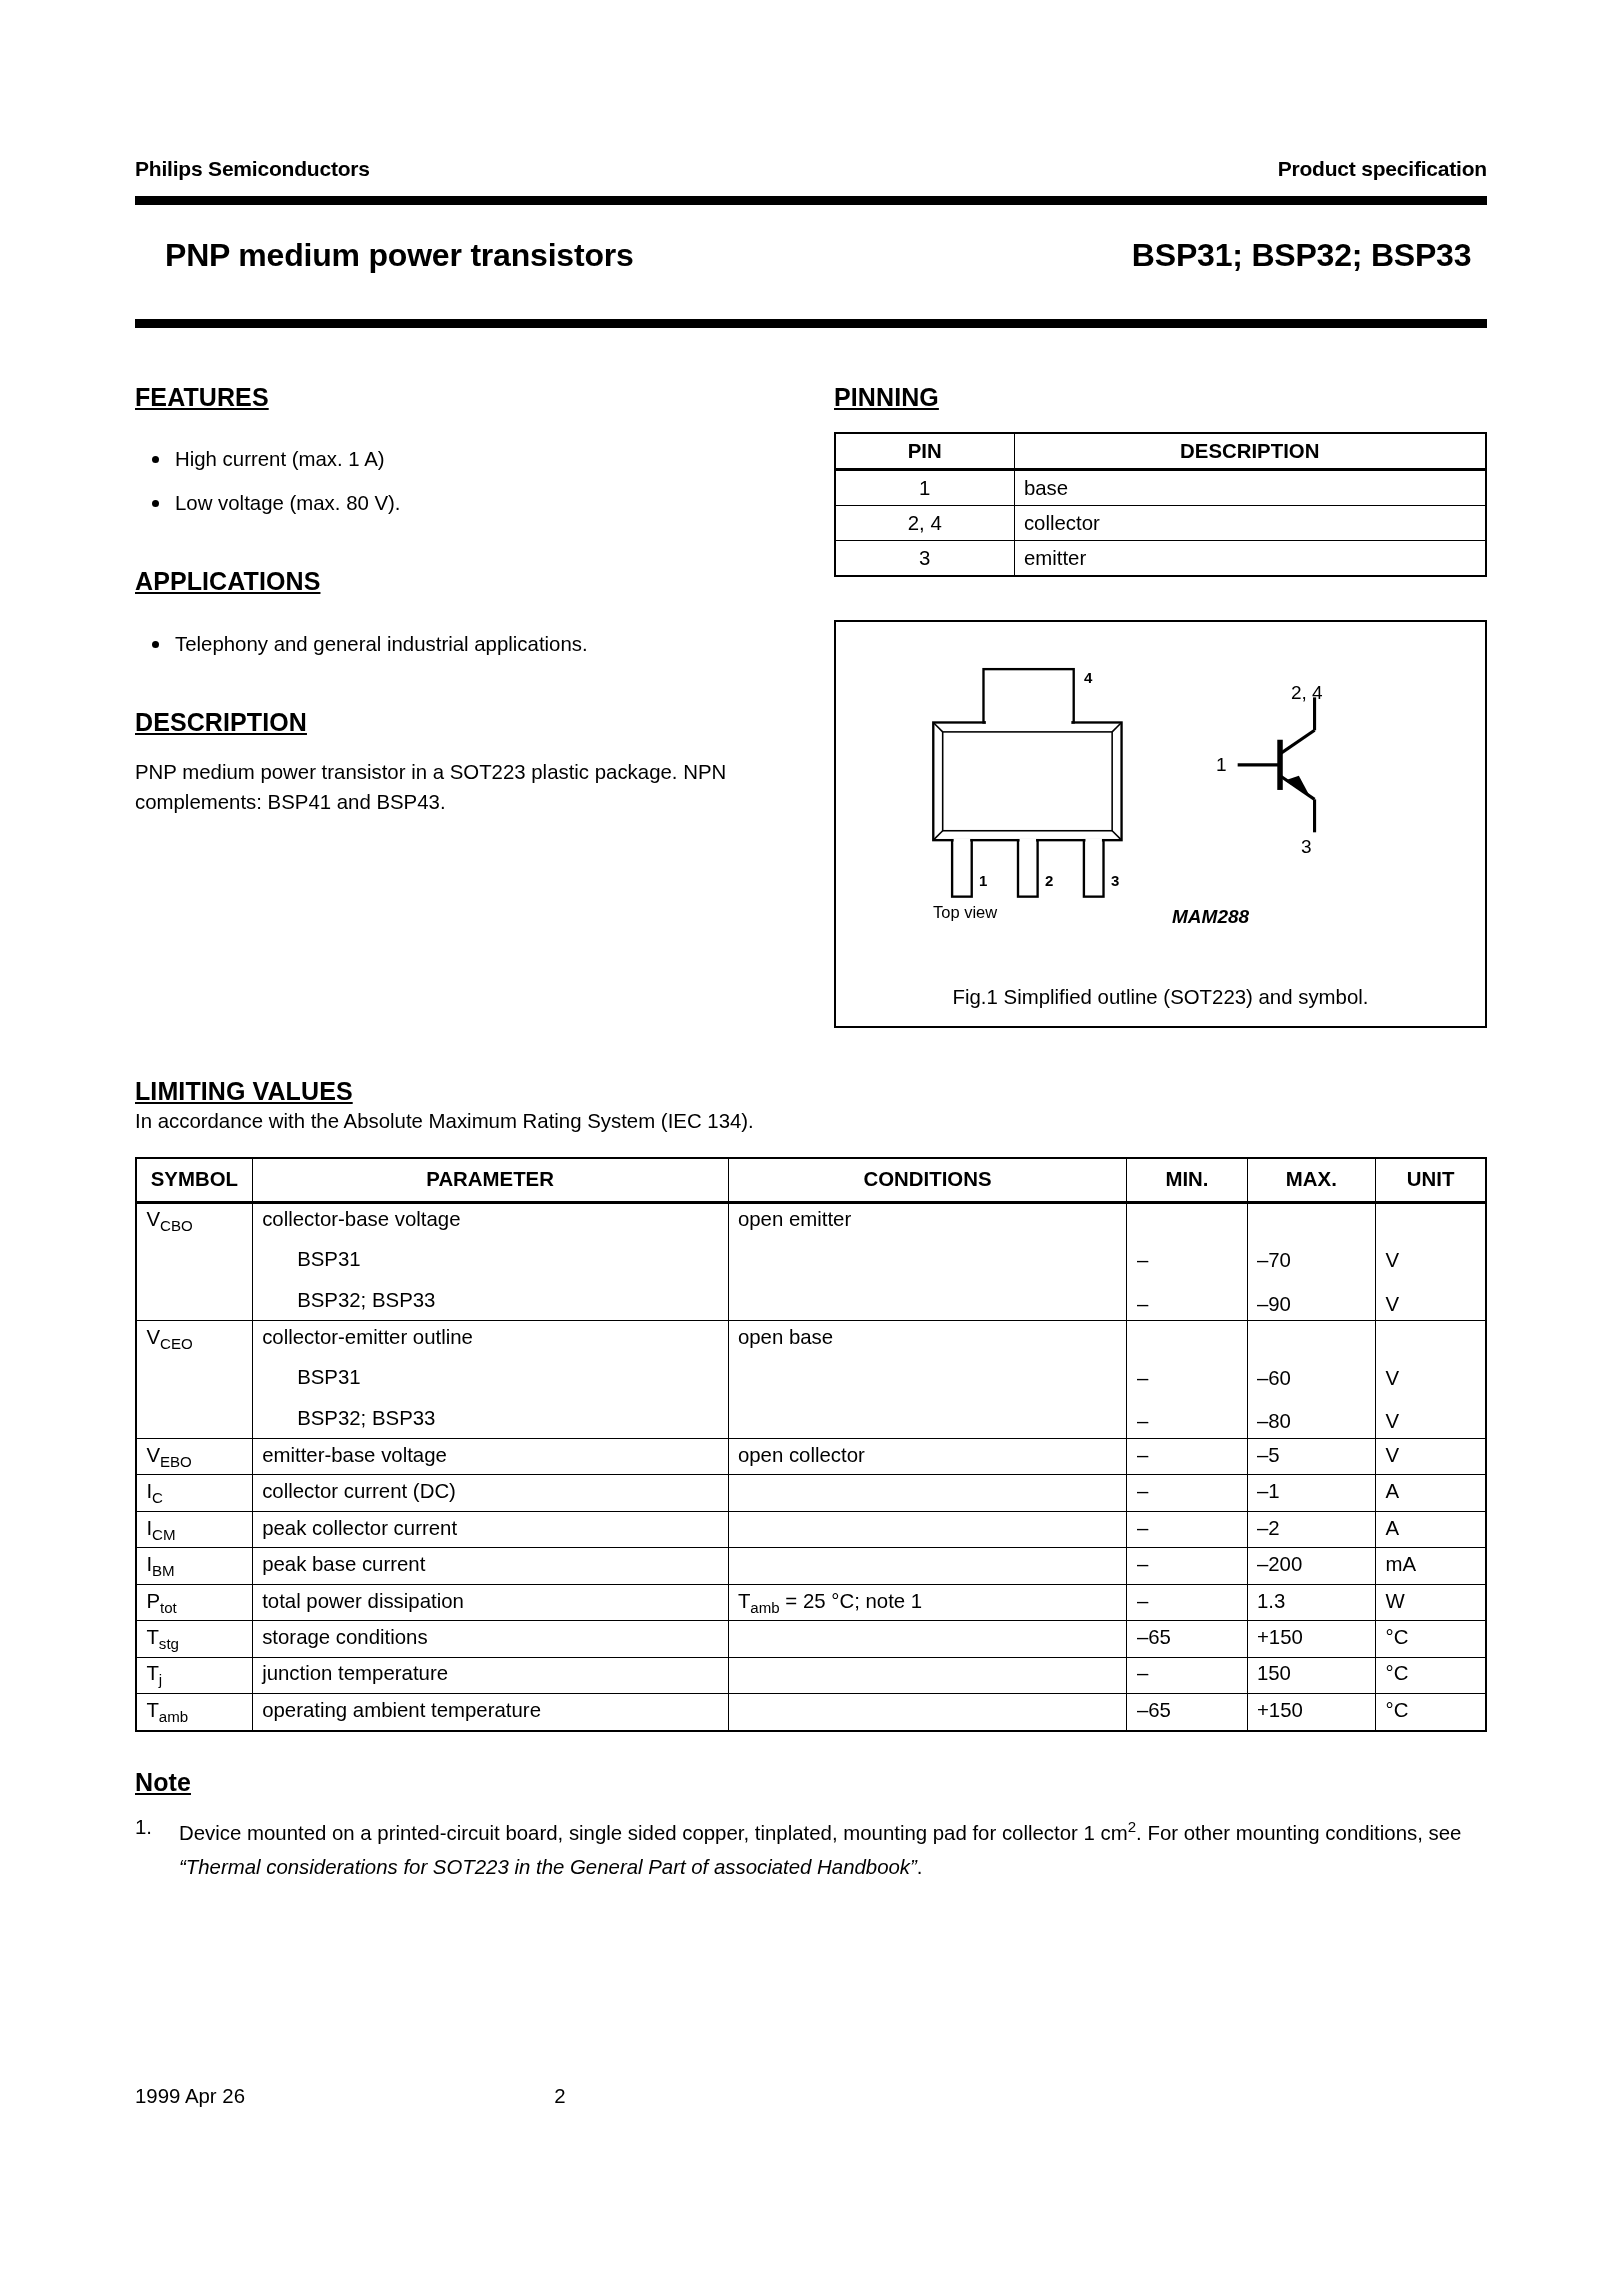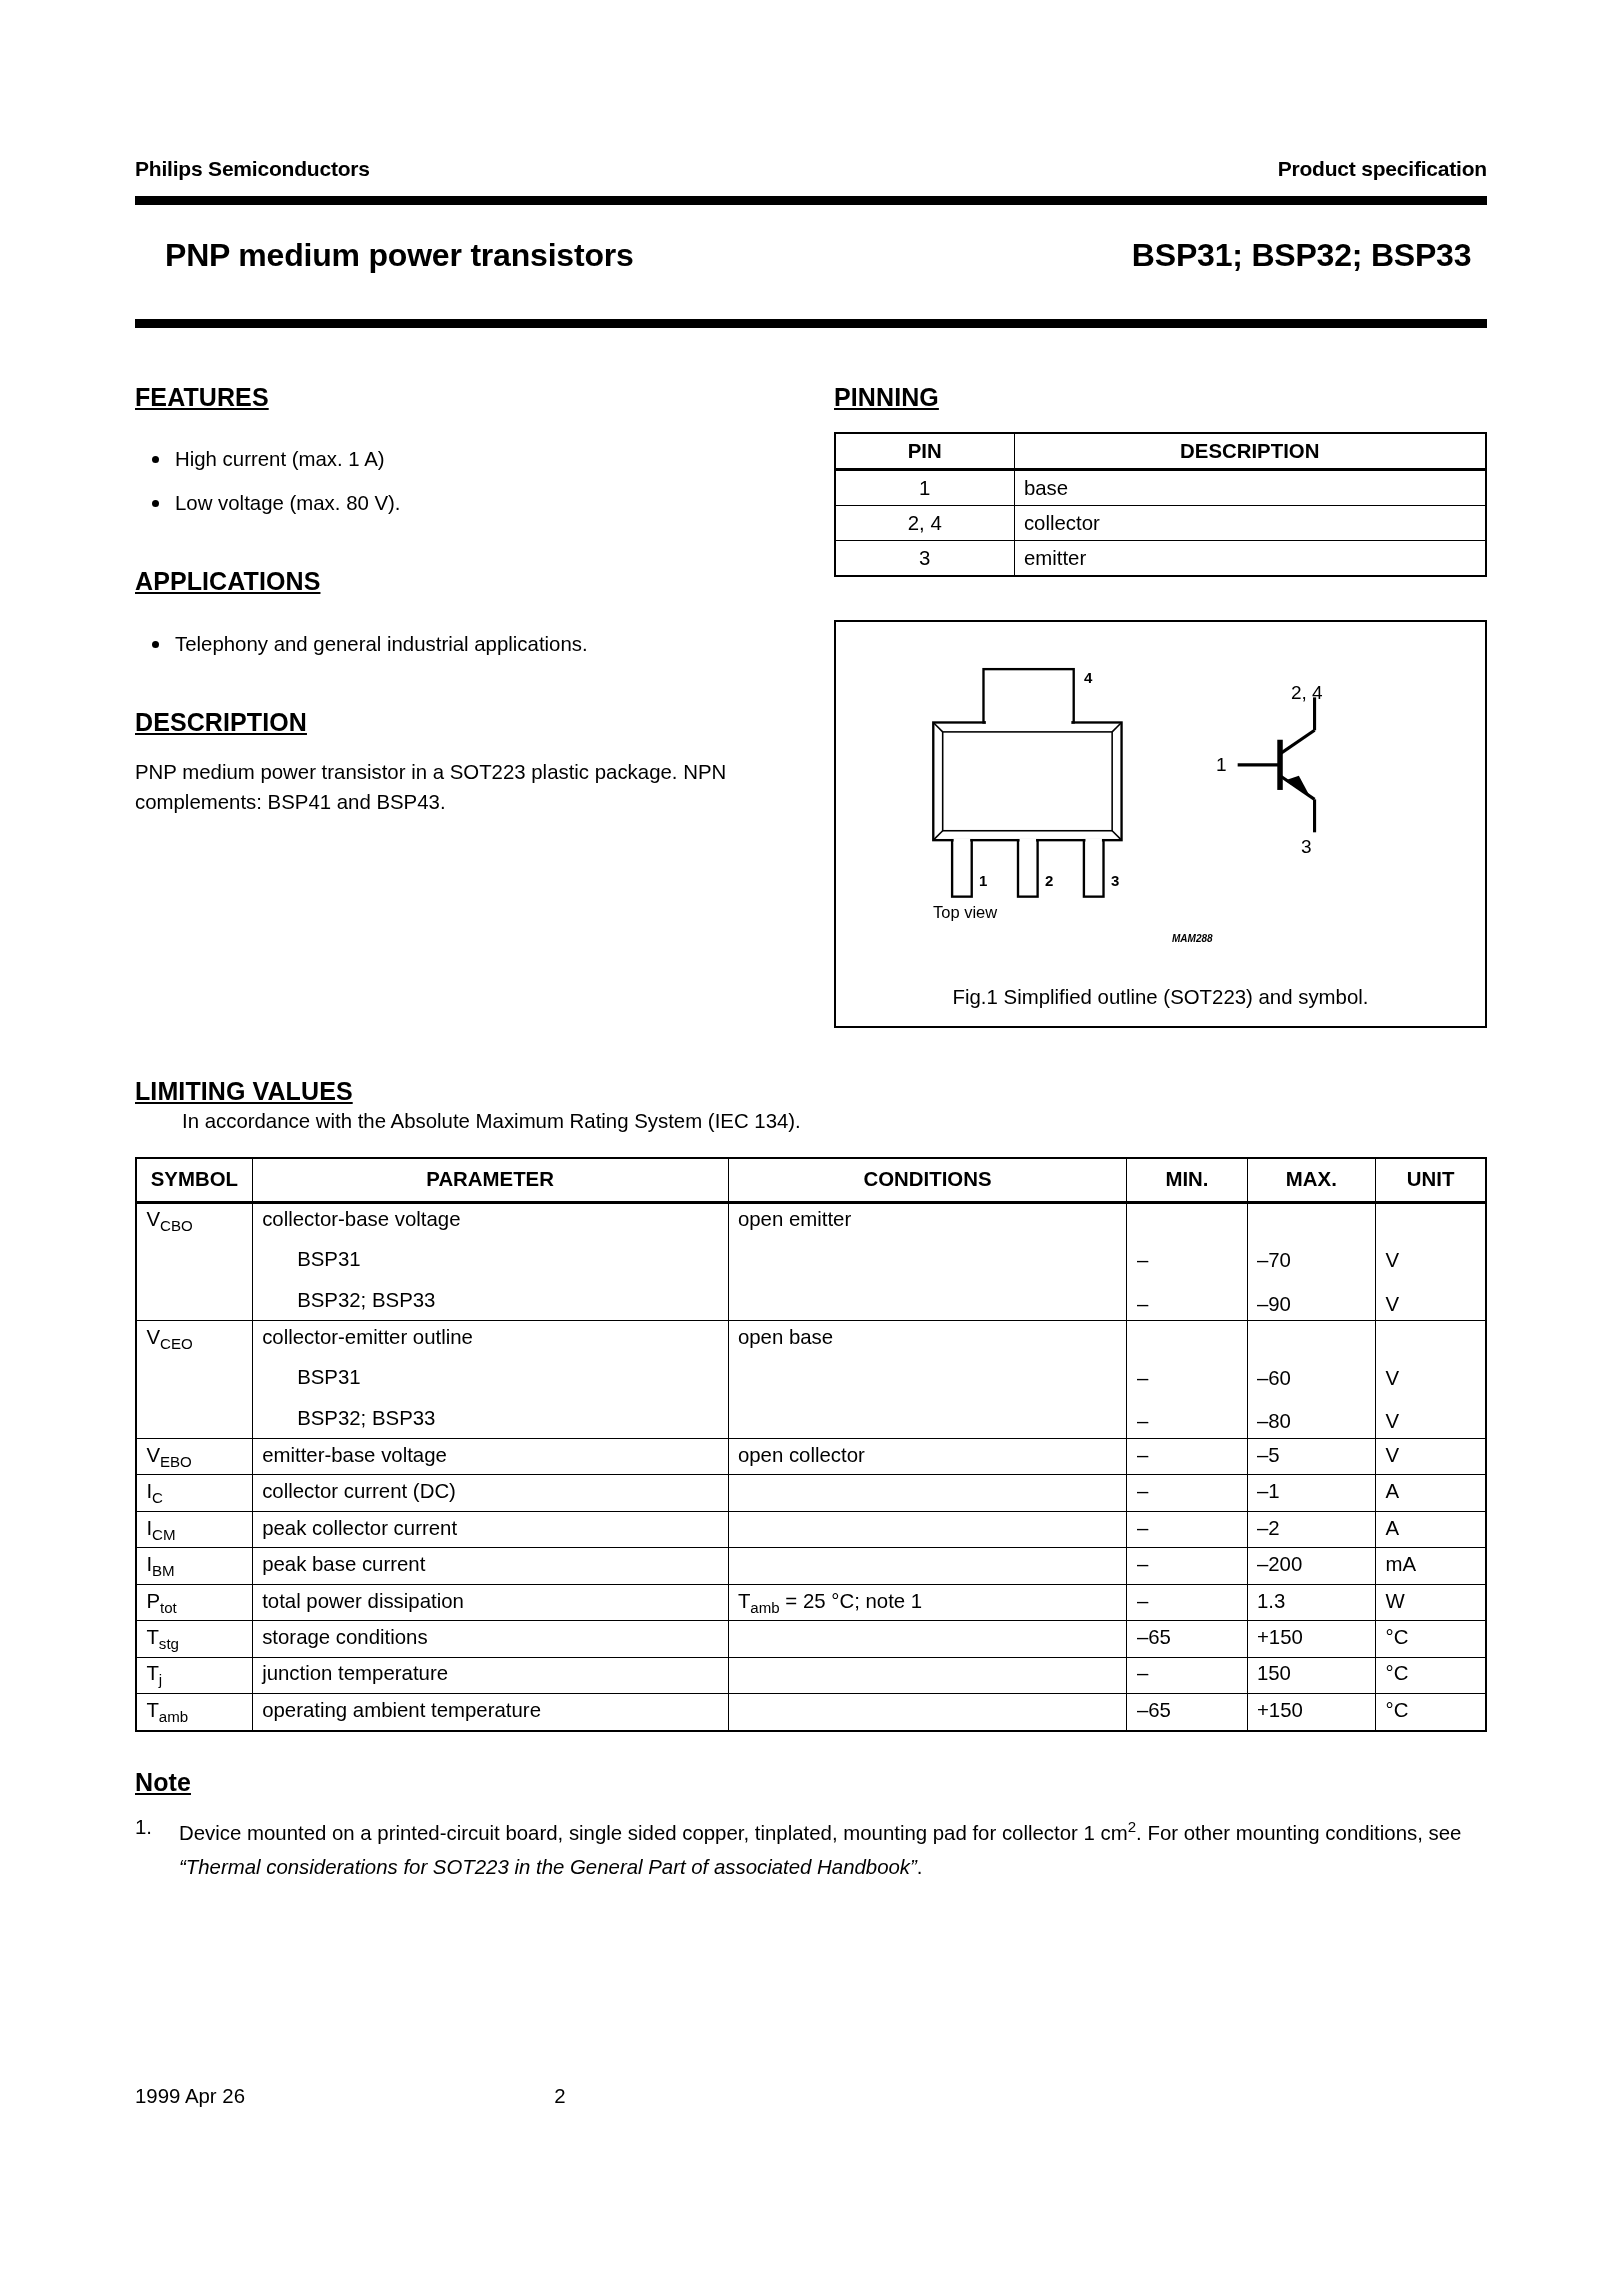--- a/index.html
+++ b/index.html
@@ -152,29 +152,28 @@
     position: absolute;
     font-size: 15px;
     font-weight: bold;
   }
   .fig-txt {
     position: absolute;
     font-size: 16.5px;
   }
   .fig-code {
     position: absolute;
-    font-size: 10px;
+    font-size: 19px;
     font-style: italic;
     font-weight: bold;
-    margin-top: 27px;
   }
 
   
   #lv-head { position: absolute; left: 135px; top: 1077px; }
-  #lv-sub  { position: absolute; left: 135px; top: 1110px; font-size: 20.4px; margin-left: 47px; }
+  #lv-sub  { position: absolute; left: 135px; top: 1110px; font-size: 20.4px; }
 
   table.lv-table {
     position: absolute;
     left: 135px;
     top: 1157px;
     width: 1352px;
     border-collapse: collapse;
     font-size: 20.4px;
     border: 2.4px solid #000;
   }

